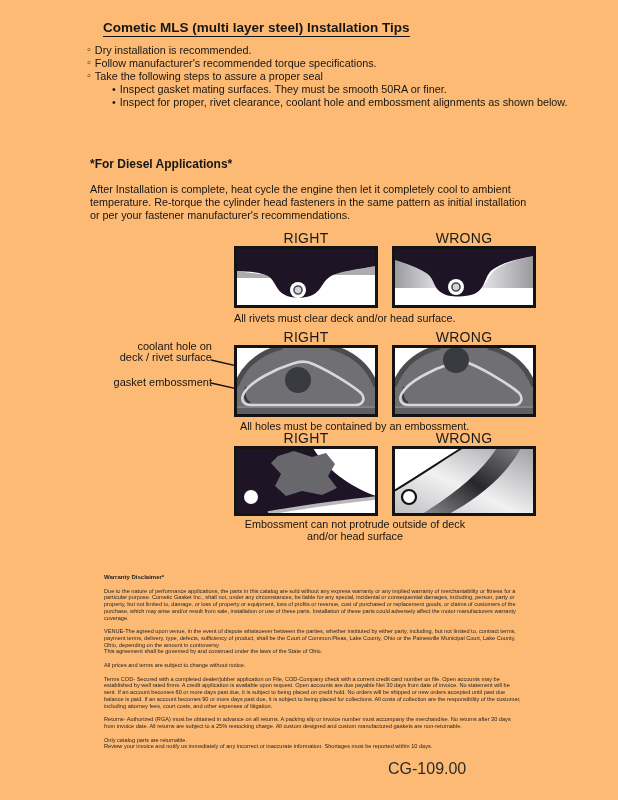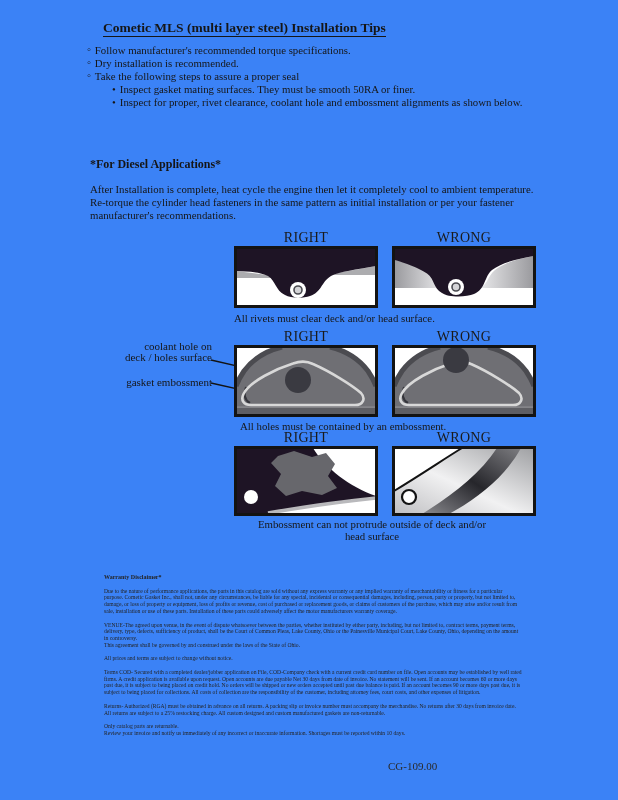--- a/index.html
+++ b/index.html
@@ -1,17 +1,17 @@
 <!DOCTYPE html>
 <html><head>
 <meta charset="utf-8">
 <style>
   html,body{margin:0;padding:0;background:#ffffff;}
-  .page{position:relative;width:618px;height:800px;background:#3b82f6;overflow:hidden;
-        font-family:Liberation Serif, serif;color:#161616;}
+  .page{position:relative;width:618px;height:800px;background:#fdba74;overflow:hidden;
+        font-family:Liberation Sans, sans-serif;color:#161616;}
   
   .title{position:absolute;left:103px;top:20px;margin:0;font-size:13.5px;font-weight:bold;}
   .title-text{border-bottom:1.8px solid #161616;padding-bottom:1px;}
   
   .tips{position:absolute;left:87px;top:44px;margin:0;padding:0;list-style:none;
         font-size:10.8px;line-height:13px;white-space:nowrap;}
   .tip::before{content:"\25E6";margin-right:4px;position:relative;top:-1px;}
   .subtip{padding-left:25px;}
   .subtip::before{content:"\2022";margin-right:4px;}
   
@@ -25,34 +25,34 @@
   .dbox{position:absolute;display:block;}
   .dcap{position:absolute;font-size:10.8px;line-height:12px;text-align:center;}
   .ann{position:absolute;left:84px;width:128px;text-align:right;font-size:11px;line-height:11px;}
   .leader{position:absolute;left:205px;top:352px;}
   
   .warranty{position:absolute;left:104px;top:574px;width:418px;font-size:5.6px;line-height:6.7px;color:#242424;}
   .wh{font-weight:bold;font-size:6px;margin:0 0 7px 0;}
   .wp{margin:0 0 7px 0;}
   .wp.tight{margin-bottom:0;}
   
-  .footer-code{position:absolute;left:388px;top:760px;font-size:11px;color:#2a2a2a;}
+  .footer-code{position:absolute;left:388px;top:760px;font-size:16px;color:#2a2a2a;}
 </style>
 </head>
 <body>
 
 <div class="page">
 
   <h1 class="title">
     <span class="title-text">Cometic MLS (multi layer steel) Installation Tips</span>
   </h1>
 
   <ul class="tips">
+    <li class="tip">Dry installation is recommended.</li>
     <li class="tip">Follow manufacturer's recommended torque specifications.</li>
-    <li class="tip">Dry installation is recommended.</li>
     <li class="tip">Take the following steps to assure a proper seal</li>
     <li class="subtip">Inspect gasket mating surfaces.  They must be smooth 50RA or finer.</li>
     <li class="subtip">Inspect for proper, rivet clearance, coolant hole and embossment alignments as shown below.</li>
   </ul>
 
   <div class="diesel-heading">*For Diesel Applications*</div>
   <div class="para" id="dp2">After Installation is complete, heat cycle the engine then let it completely cool to ambient temperature. Re-torque the cylinder head fasteners in the same pattern as initial installation or per your fastener manufacturer's recommendations.</div>
 
   <div class="dlabel" style="left:234px;top:230px">RIGHT</div>
   <div class="dlabel" style="left:392px;top:230px">WRONG</div>
@@ -87,21 +87,21 @@
     <rect x="1.5" y="1.5" width="141" height="59" fill="none" stroke="#131313" stroke-width="3"></rect>
   </svg>
 
   <div class="dcap" style="left:234px;top:312px">All rivets must clear deck and/or head surface.</div>
 
   <div class="dlabel" style="left:234px;top:329px">RIGHT</div>
   <div class="dlabel" style="left:392px;top:329px">WRONG</div>
 
   <div class="ann" style="top:341px">
     <div>coolant hole on</div>
-    <div>deck / holes surface</div>
+    <div>deck / rivet surface</div>
   </div>
   <div class="ann" style="top:377px">gasket embossment</div>
 
   <svg class="leader" width="95" height="46" viewBox="0 0 95 46">
     <line x1="6" y1="8" x2="88" y2="27" stroke="#131313" stroke-width="1.3"></line>
     <line x1="6" y1="31" x2="55" y2="42" stroke="#131313" stroke-width="1.3"></line>
   </svg>
 
   <svg class="dbox" style="left:234px;top:345px" width="144" height="72" viewBox="0 0 144 72">
     <rect x="0" y="0" width="144" height="72" fill="#6f6f74"></rect>
@@ -158,21 +158,21 @@
           <stop offset="1" stop-color="#7d7d81"></stop>
       </linearGradient>
     </defs>
     <rect x="0" y="0" width="144" height="70" fill="#ffffff"></rect>
     <path fill="url(#p3band)" stroke="#131313" stroke-width="2" d="M2,45 C30,28 52,13 70,2 L142,2 L142,68 L2,68 Z"></path>
     <path fill="url(#p3emb)" d="M30,68 C62,48 88,28 105,2 L129,2 C113,31 86,52 57,68 Z"></path>
     <circle cx="17" cy="51" r="7" fill="#ffffff" stroke="#131313" stroke-width="2.2"></circle>
     <rect x="1.5" y="1.5" width="141" height="67" fill="none" stroke="#131313" stroke-width="3"></rect>
   </svg>
 
-  <div class="dcap" style="left:248px;top:518px;width:248px">Embossment can not protrude outside of deck and/or head surface</div>
+  <div class="dcap" style="left:231px;top:518px;width:248px">Embossment can not protrude outside of deck and/or head surface</div>
 
   <div class="warranty">
     <div class="wh">Warranty Disclaimer*</div>
     <div class="wp">Due to the nature of performance applications, the parts in this catalog are sold without any express warranty or any implied warranty of merchantability or fitness for a particular purpose.  Cometic Gasket Inc., shall not, under any circumstances, be liable for any special, incidental or consequential damages, including, person, party or property, but not limited to, damage, or loss of property or equipment, loss of profits or revenue, cost of purchased or replacement goods, or claims of customers of the purchase, which may arise and/or result from sale, installation or use of these parts.  Installation of these parts could adversely affect the motor manufacturers warranty coverage.</div>
     <div class="wp tight">VENUE-The agreed upon venue, in the event of dispute whatsoever between the parties, whether instituted by either party, including, but not limited to, contract terms, payment terms, delivery, type, defects, sufficiency of product, shall be the Court of Common Pleas, Lake County, Ohio or the Painesville Municipal Court, Lake County, Ohio, depending on the amount in controversy.</div>
     <div class="wp">This agreement shall be governed by and construed under the laws of the State of Ohio.</div>
     <div class="wp">All prices and terms are subject to change without notice.</div>
     <div class="wp">Terms COD- Secured with a completed dealer/jobber application on File, COD-Company check with a current credit card number on file.  Open accounts may be established by well rated firms.  A credit application is available upon request.  Open accounts are due payable Net 30 days from date of invoice.  No statement will be sent.  If an account becomes 60 or more days past due, it is subject to being placed on credit hold.  No orders will be shipped or new orders accepted until past due balance is paid.  If an account becomes 90 or more days past due, it is subject to being placed for collections.  All costs of collection are the responsibility of the customer, including attorney fees, court costs, and other expenses of litigation.</div>
     <div class="wp">Returns- Authorized (RGA) must be obtained in advance on all returns.  A packing slip or invoice number must accompany the merchandise.  No returns after 30 days from invoice date.  All returns are subject to a 25% restocking charge.  All custom designed and custom manufactured gaskets are non-returnable.</div>
     <div class="wp tight">Only catalog parts are returnable.</div>

